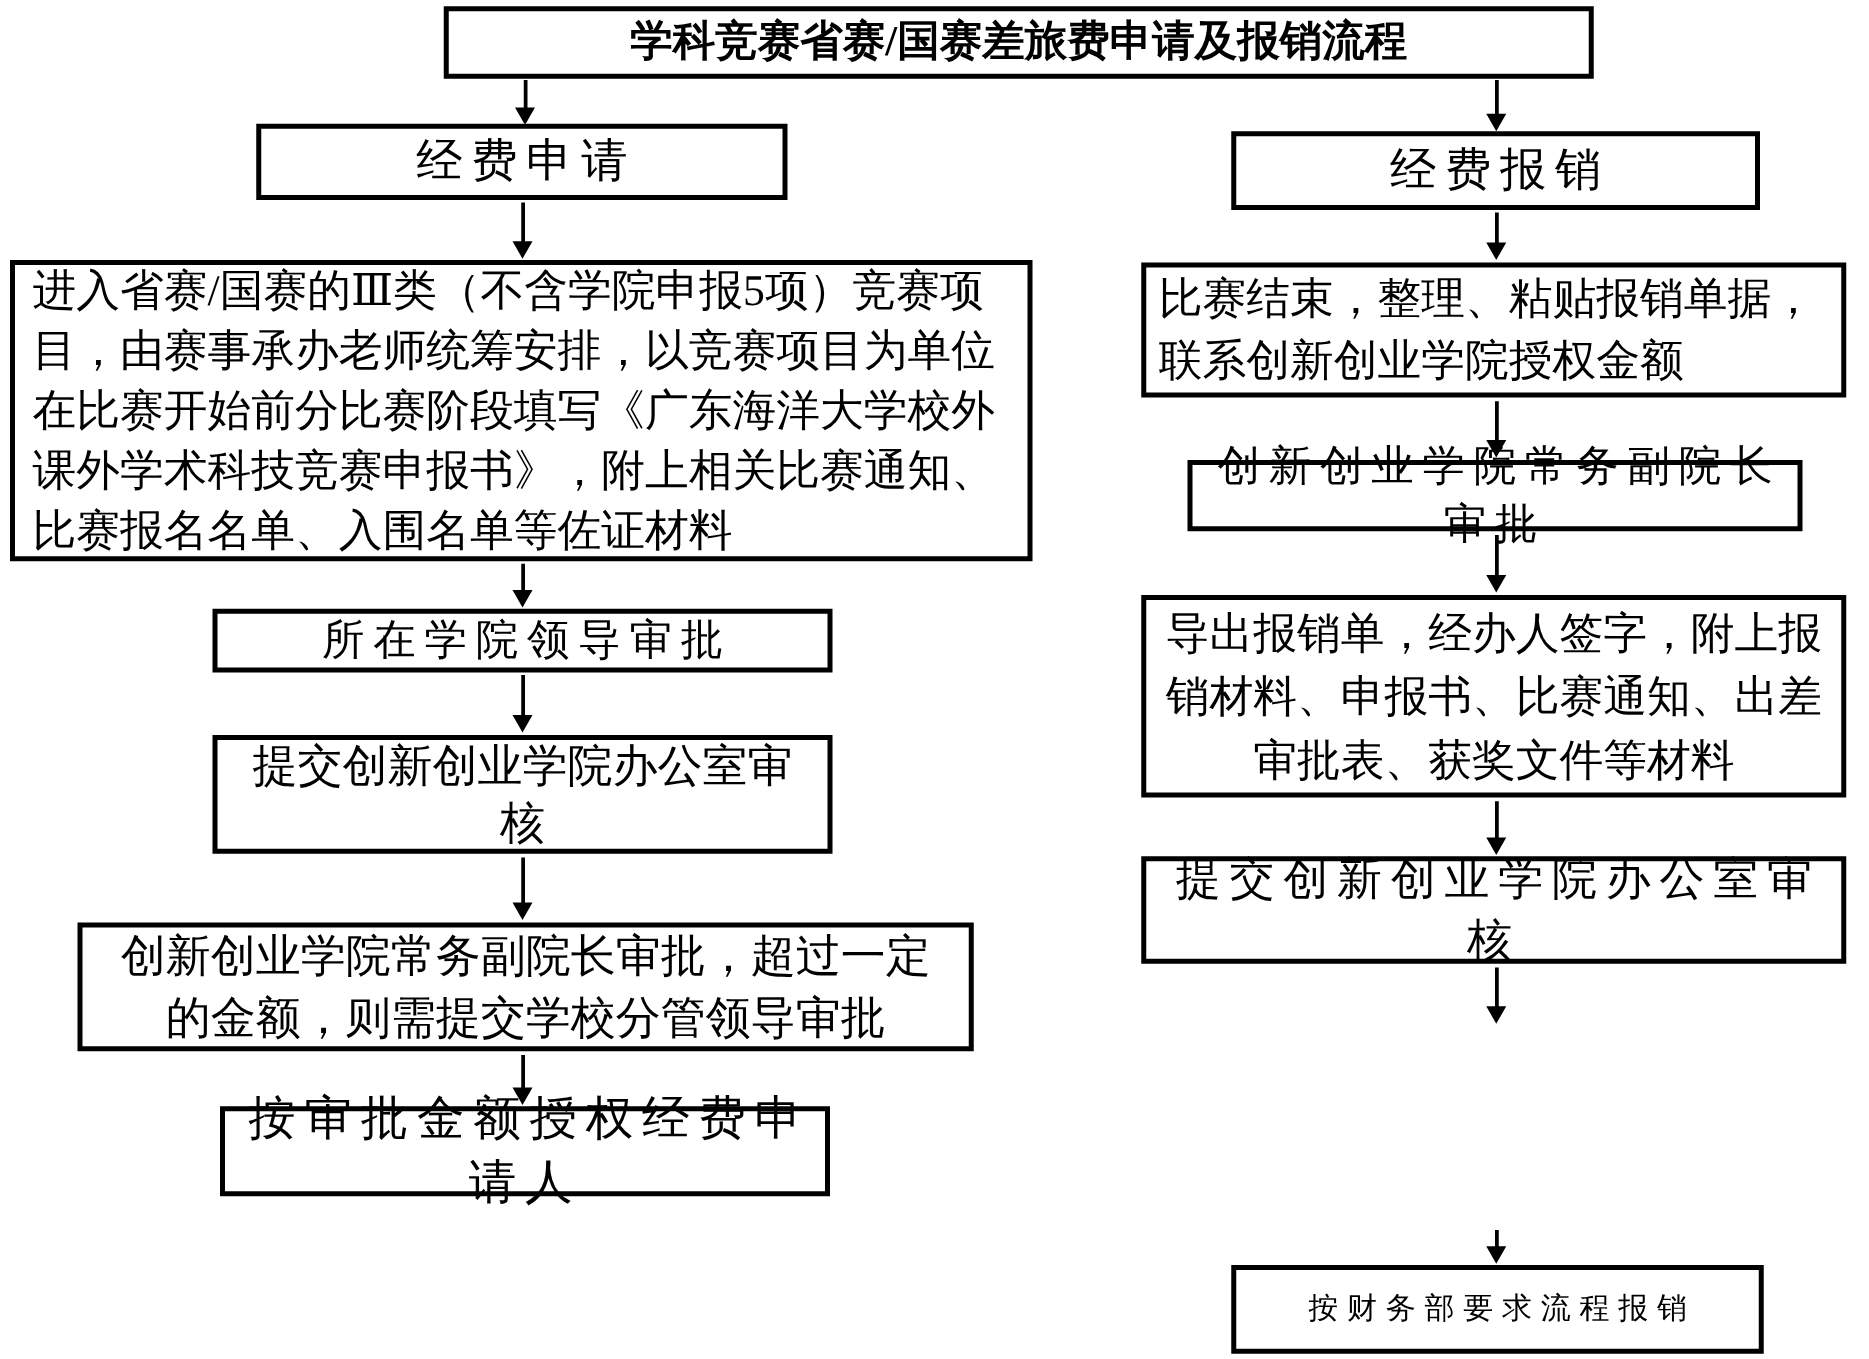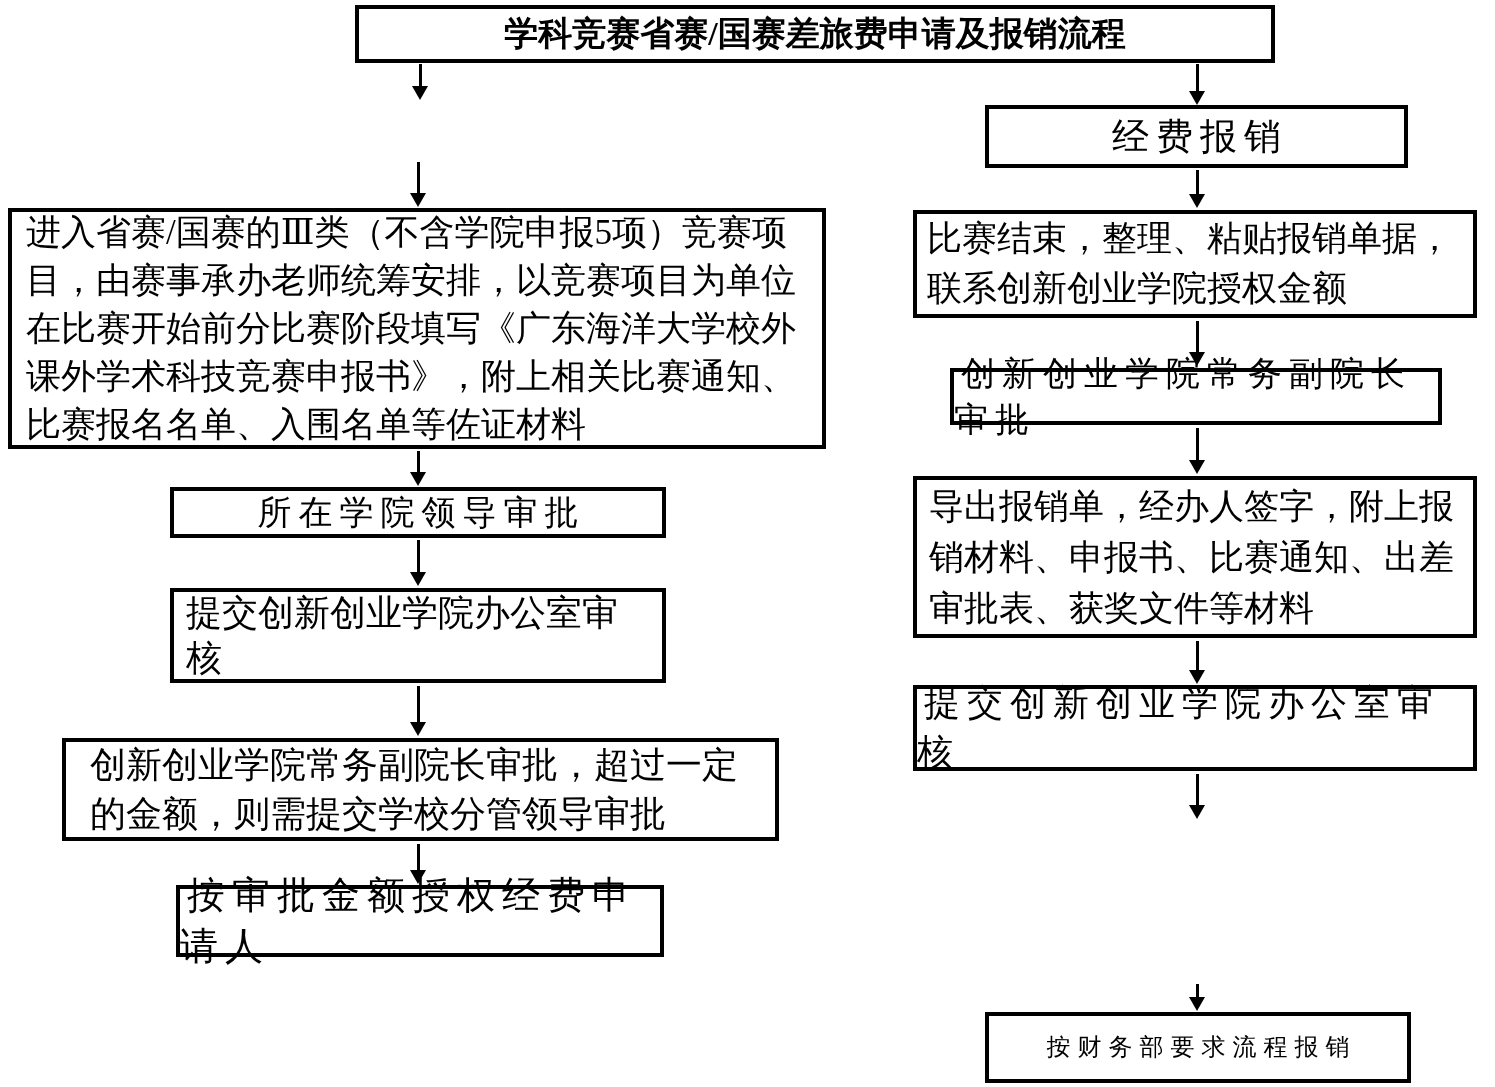--- a/index.html
+++ b/index.html
@@ -12,21 +12,21 @@
     overflow:hidden;
   }
   .node{
     position:absolute;
     border:4px solid #000000;
     background:#ffffff;
     box-sizing:border-box;
     display:flex;
     align-items:center;
     justify-content:center;
-    text-align:left;
+    text-align:center;
     line-height:1.35;
   }
   .node.left-align{justify-content:flex-start;text-align:left;}
   .title-box{font-weight:bold;font-size:34px;}
   .spaced{letter-spacing:7px;text-indent:7px;}
   .arrow{position:absolute;width:3px;background:#000000;}
   .arrow::after{
     content:"";
     position:absolute;
     bottom:-13px;left:-7px;
@@ -39,20 +39,23 @@
 <body>
 
 <div class="canvas">
 
   <div class="node title-box" style="left:355px;top:5px;width:920px;height:58px;">
     <span>学科竞赛省赛/国赛差旅费申请及报销流程</span>
   </div>
 
   <div class="arrow" style="left:419px;top:64px;height:23px;"></div>
 
+  <div class="node spaced" style="left:205px;top:99px;width:425px;height:61px;font-size:37px;">
+    <span>经费申请</span>
+  </div>
 
   <div class="arrow" style="left:417px;top:162px;height:32px;"></div>
 
   <div class="node left-align" style="left:8px;top:208px;width:818px;height:241px;font-size:35px;line-height:48px;padding:0 14px;">
     <span>进入省赛/国赛的Ⅲ类（不含学院申报5项）竞赛项目，由赛事承办老师统筹安排，以竞赛项目为单位在比赛开始前分比赛阶段填写《广东海洋大学校外课外学术科技竞赛申报书》，附上相关比赛通知、比赛报名名单、入围名单等佐证材料</span>
   </div>
 
   <div class="arrow" style="left:417px;top:451px;height:22px;"></div>
 
   <div class="node spaced" style="left:170px;top:487px;width:496px;height:51px;font-size:34px;">

